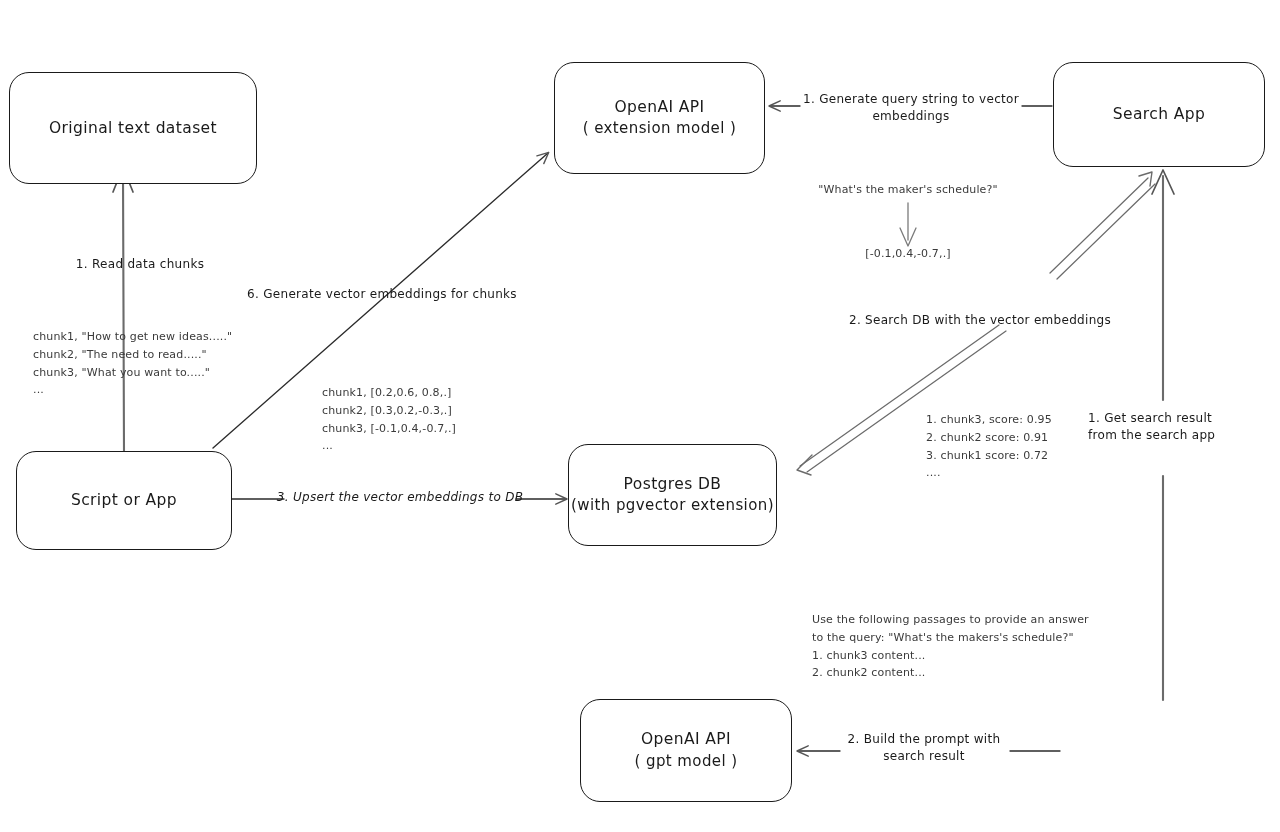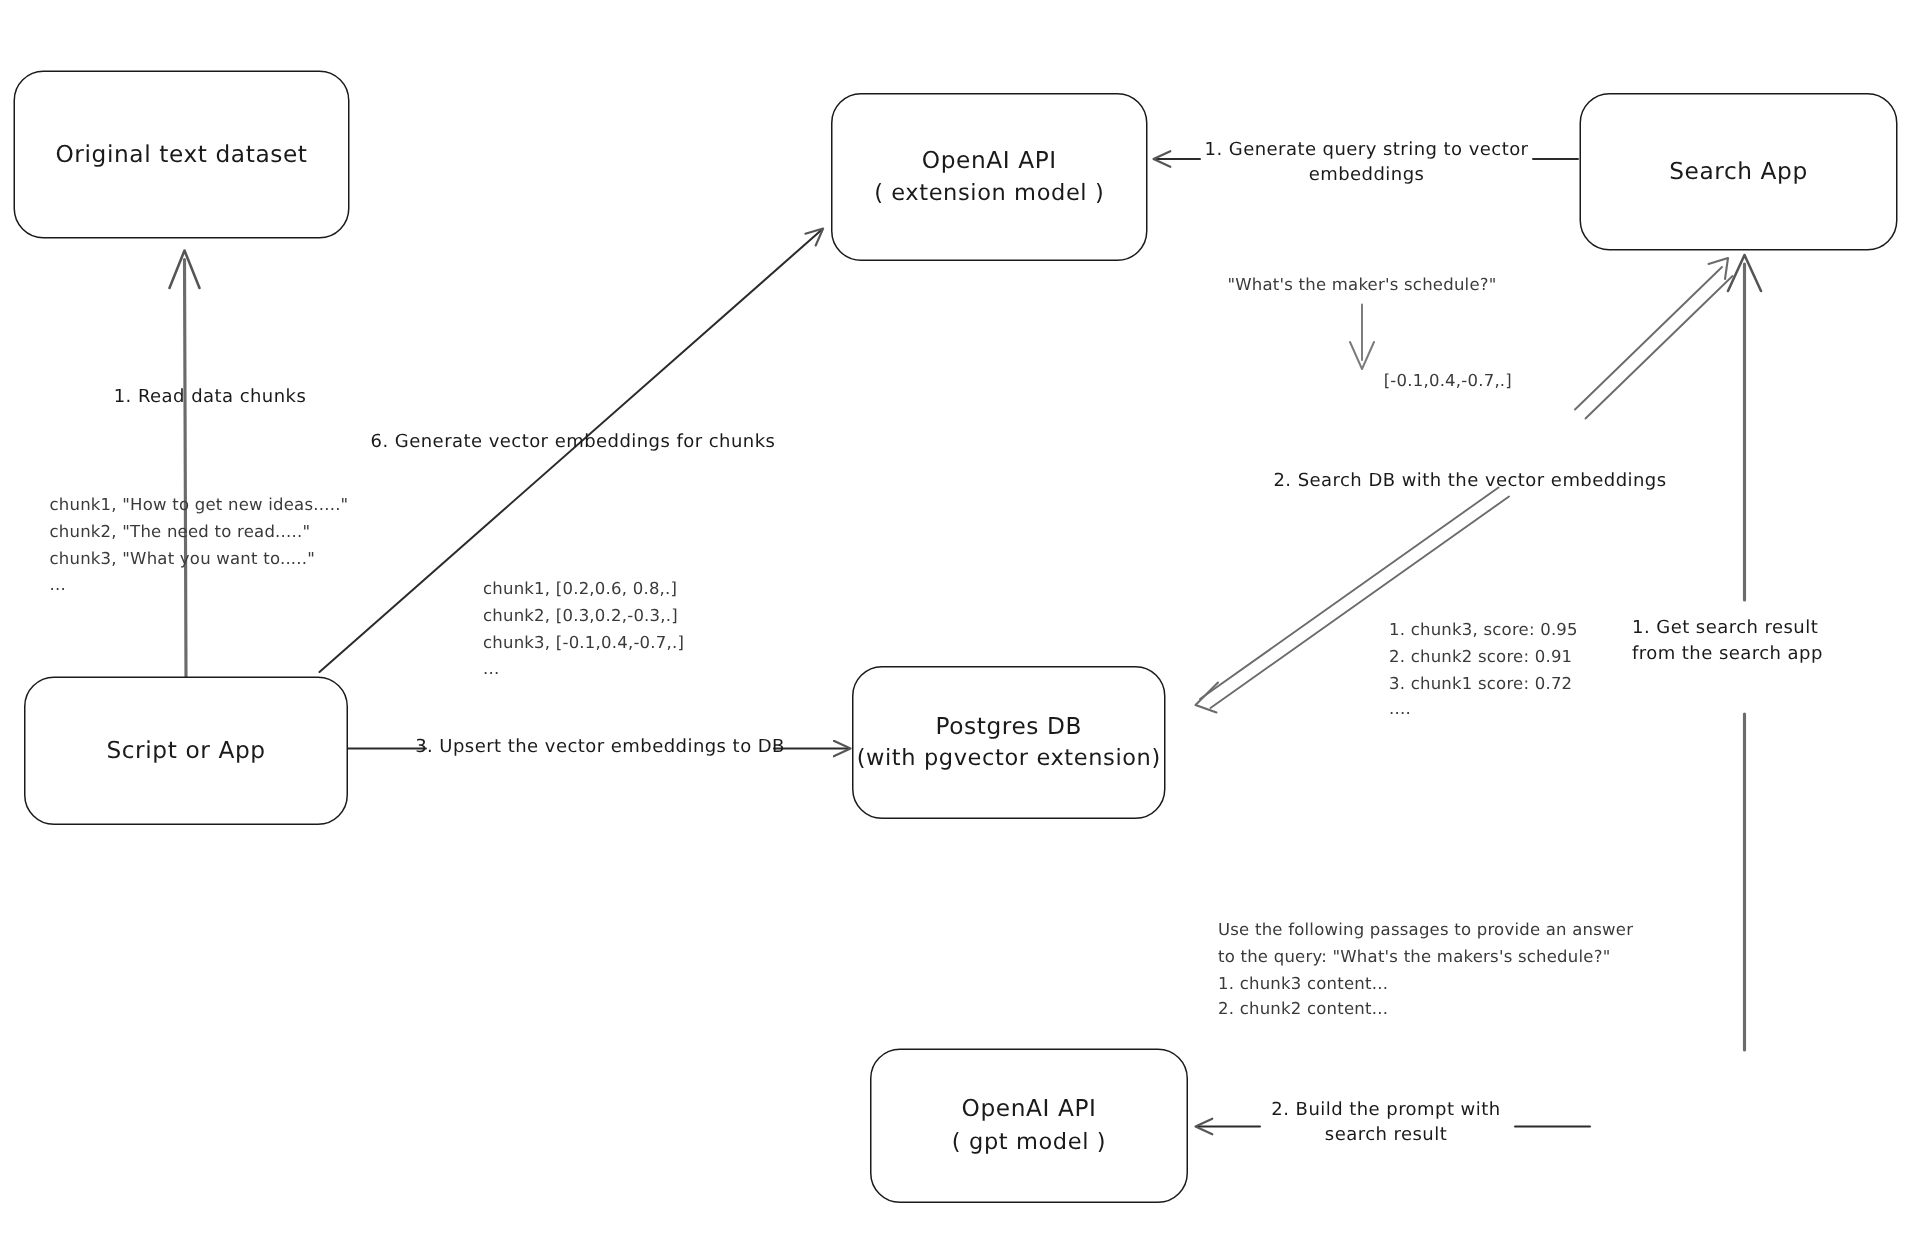--- a/index.html
+++ b/index.html
@@ -127,21 +127,21 @@
       <path d="M1163,400 L1163,176" fill="none" stroke="#6b6b6b" stroke-width="2.1" stroke-linecap="round"></path>
       <path d="M1152,194 L1163,170 L1174,194" fill="none" stroke="#555555" stroke-width="1.7" stroke-linecap="round" stroke-linejoin="round"></path>
     </g>
 
     <g>
       <path d="M1060,751 L1010,751" fill="none" stroke="#2b2b2b" stroke-width="1.3" stroke-linecap="round"></path>
       <path d="M840,751 L798,751" fill="none" stroke="#2b2b2b" stroke-width="1.3" stroke-linecap="round" marker-end="url(#ah2)"></path>
     </g>
   </svg>
 
-  <div class="node" style="left:9px; top:47px; width:224px; height:112px;">
+  <div class="node" style="left:9px; top:72px; width:248px; height:112px;">
     <span>Original text dataset</span>
   </div>
 
   <div class="node" style="left:554px; top:62px; width:211px; height:112px;">
     <span>OpenAI API</span>
     <span class="line2">( extension model )</span>
   </div>
 
   <div class="node" style="left:1053px; top:62px; width:212px; height:105px;">
     <span>Search App</span>
@@ -159,21 +159,21 @@
   <div class="node" style="left:580px; top:699px; width:212px; height:103px;">
     <span>OpenAI API</span>
     <span class="line2">( gpt model )</span>
   </div>
 
 
   <div class="lbl" style="left:45px; top:256px; width:190px;">1. Read data chunks</div>
 
   <div class="lbl" style="left:232px; top:286px; width:300px;">6. Generate vector embeddings for chunks</div>
 
-  <div class="lbl" style="left:270px; top:489px; width:260px;">3. Upsert the vector embeddings  to DB</div>
+  <div class="lbl" style="left:270px; top:489px; width:260px;font-style:italic;">3. Upsert the vector embeddings  to DB</div>
 
   <div class="lbl" style="left:793px; top:91px; width:236px; white-space:pre-line;">1. Generate query string to vector
 embeddings</div>
 
   <div class="lbl" style="left:824px; top:312px; width:312px;">2. Search DB with the vector embeddings</div>
 
   <div class="lbl" style="left:1088px; top:410px; width:175px; white-space:pre-line; text-align:left;">1. Get search result
 from the search app</div>
 
   <div class="lbl" style="left:838px; top:731px; width:172px; white-space:pre-line;">2. Build the prompt with
@@ -184,21 +184,21 @@
 chunk3, "What you want to....."
 ...</div>
 
   <div class="note" style="left:322px; top:384px;">chunk1, [0.2,0.6, 0.8,.]
 chunk2, [0.3,0.2,-0.3,.]
 chunk3, [-0.1,0.4,-0.7,.]
 ...</div>
 
   <div class="note-c" style="left:808px; top:181px; width:200px;">"What's the maker's schedule?"</div>
 
-  <div class="note-c" style="left:808px; top:245px; width:200px;text-align:right;">[-0.1,0.4,-0.7,.]</div>
+  <div class="note-c" style="left:808px; top:245px; width:200px;">[-0.1,0.4,-0.7,.]</div>
 
   <div class="note" style="left:926px; top:411px; white-space:pre;">1. chunk3, score: 0.95
 2. chunk2 score: 0.91
 3. chunk1 score: 0.72
 ....</div>
 
   <div class="note" style="left:812px; top:611px; white-space:pre;">Use the following passages to provide an answer
 to the query: "What's the makers's schedule?"
 1. chunk3 content...
 2. chunk2 content...</div>

